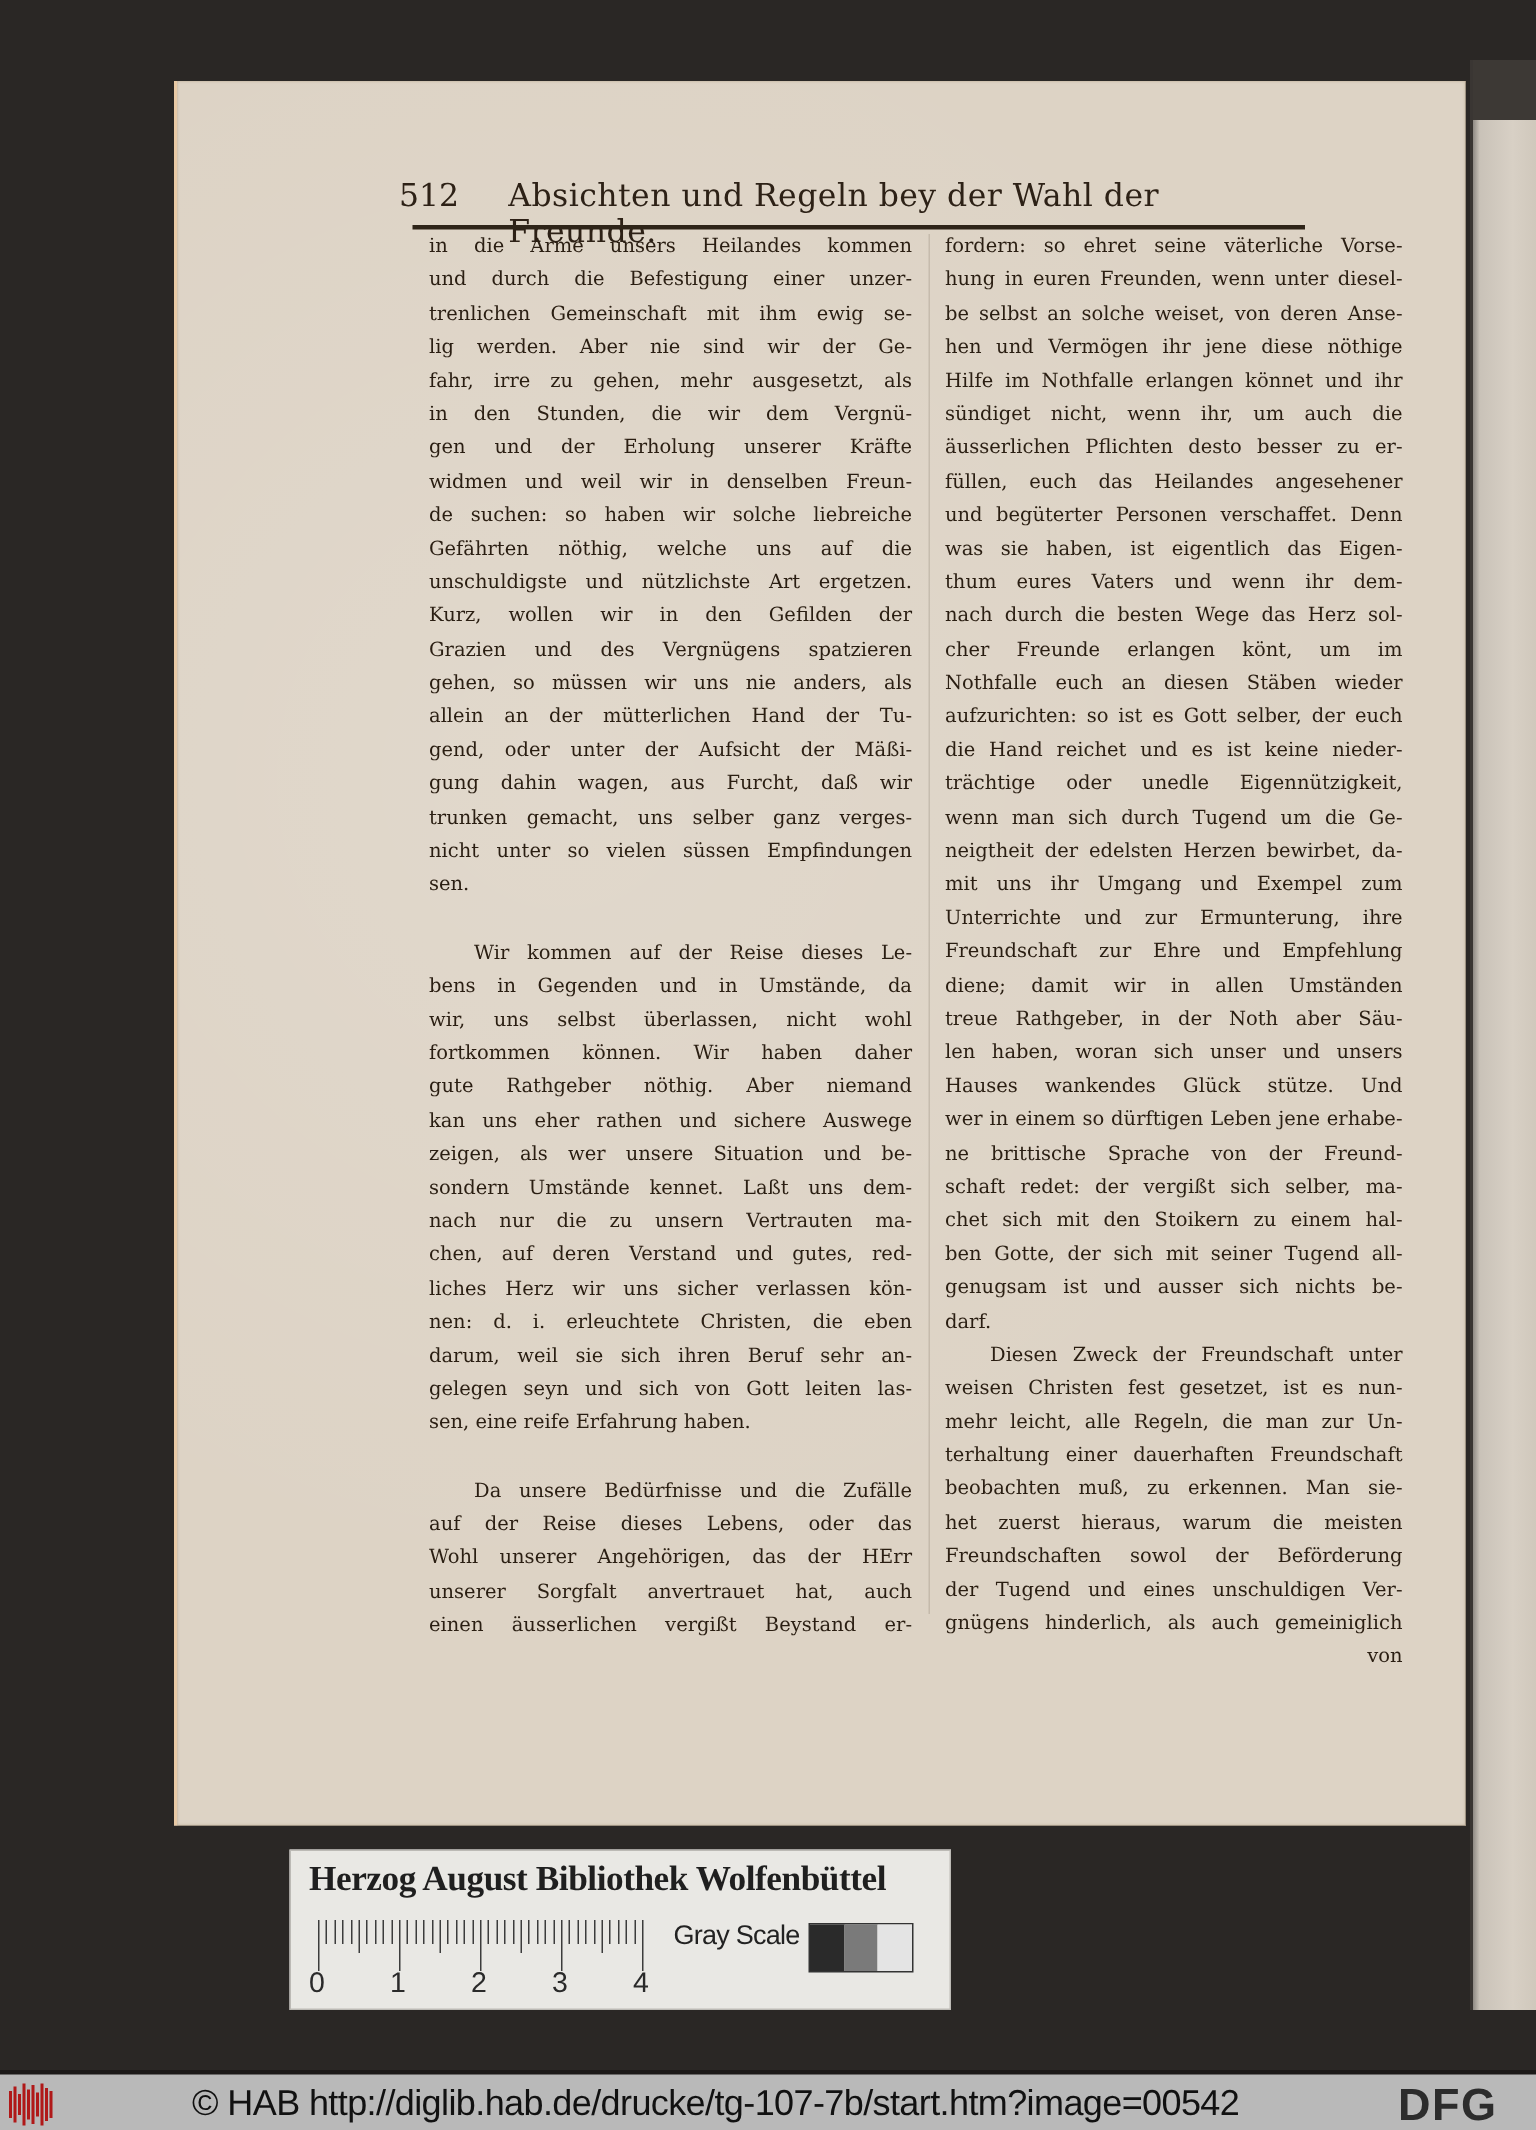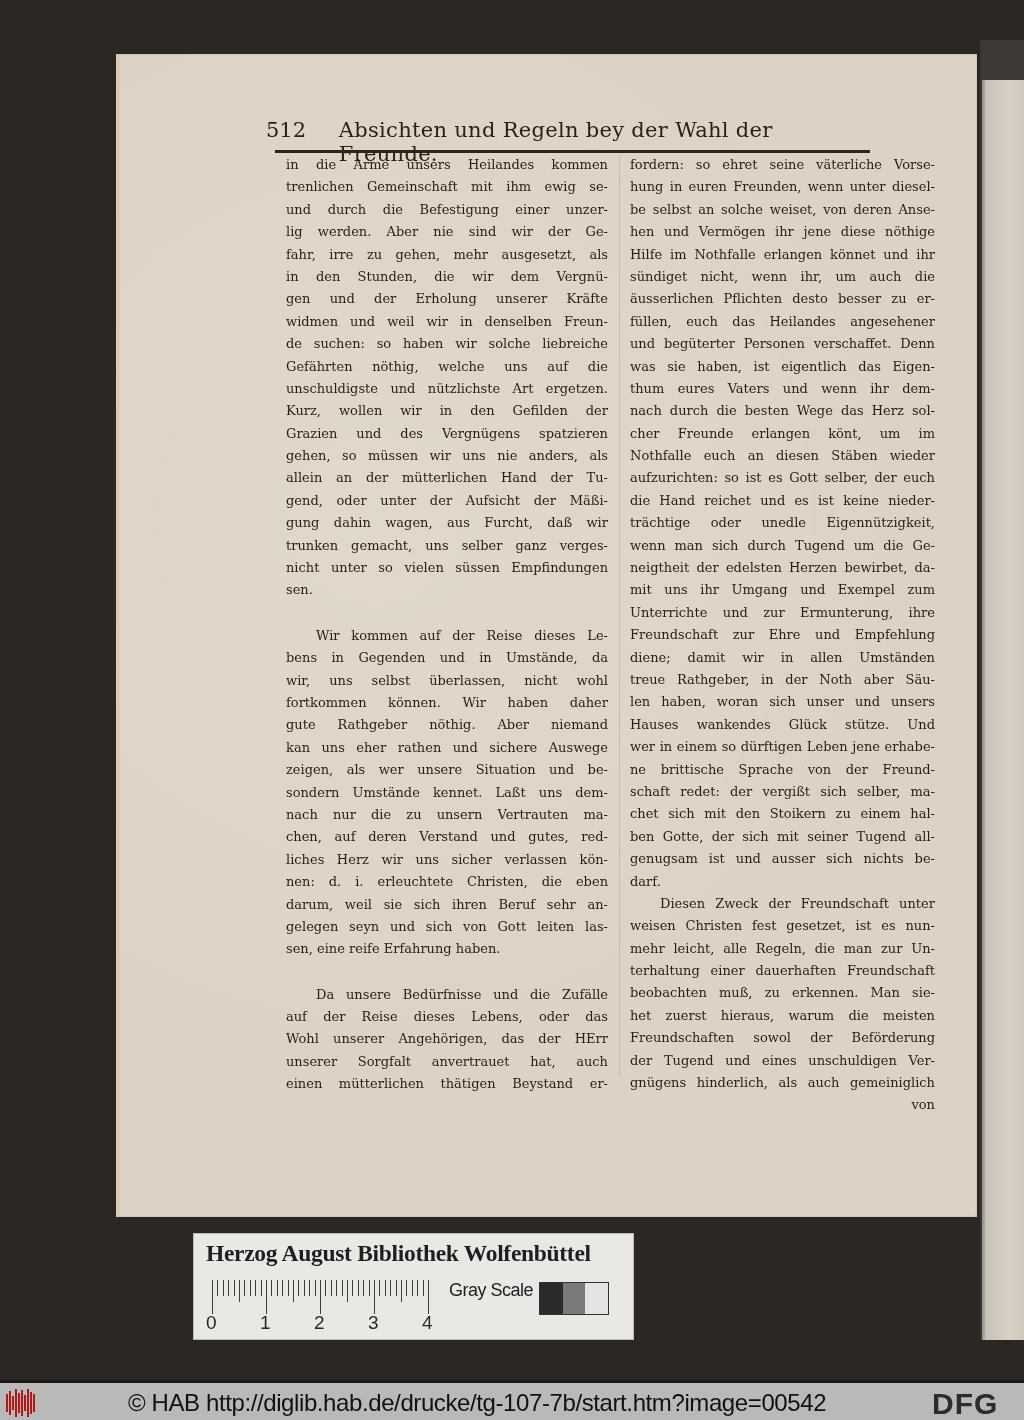--- a/index.html
+++ b/index.html
@@ -84,22 +84,22 @@
 <div class="paper"></div>
 
 <div class="running-head">
   <span class="page-num">512</span>
   <span class="title">Absichten und Regeln bey der Wahl der Freunde.</span>
 </div>
 <div class="rule"></div>
 
 <div class="col col-left" id="col-left">
     <span class="line">in die Arme unsers Heilandes kommen</span>
+    <span class="line">und durch die Befestigung einer unzer-</span>
     <span class="line">trenlichen Gemeinschaft mit ihm ewig se-</span>
-    <span class="line">und durch die Befestigung einer unzer-</span>
     <span class="line">lig werden. Aber nie sind wir der Ge-</span>
     <span class="line">fahr, irre zu gehen, mehr ausgesetzt, als</span>
     <span class="line">in den Stunden, die wir dem Vergnü-</span>
     <span class="line">gen und der Erholung unserer Kräfte</span>
     <span class="line">widmen und weil wir in denselben Freun-</span>
     <span class="line">de suchen: so haben wir solche liebreiche</span>
     <span class="line">Gefährten nöthig, welche uns auf die</span>
     <span class="line">unschuldigste und nützlichste Art ergetzen.</span>
     <span class="line">Kurz, wollen wir in den Gefilden der</span>
     <span class="line">Grazien und des Vergnügens spatzieren</span>
@@ -124,21 +124,21 @@
     <span class="line">liches Herz wir uns sicher verlassen kön-</span>
     <span class="line">nen: d. i. erleuchtete Christen, die eben</span>
     <span class="line">darum, weil sie sich ihren Beruf sehr an-</span>
     <span class="line">gelegen seyn und sich von Gott leiten las-</span>
     <span class="line last">sen, eine reife Erfahrung haben.</span>
     <span class="gap"></span>
     <span class="line indent">Da unsere Bedürfnisse und die Zufälle</span>
     <span class="line">auf der Reise dieses Lebens, oder das</span>
     <span class="line">Wohl unserer Angehörigen, das der HErr</span>
     <span class="line">unserer Sorgfalt anvertrauet hat, auch</span>
-    <span class="line">einen mütterlichen thätigen Beystand er-</span>
+    <span class="line">einen äusserlichen vergißt Beystand er-</span>
   </div>
 <div class="col-divider"></div>
 <div class="col col-right" id="col-right">
     <span class="line">fordern: so ehret seine väterliche Vorse-</span>
     <span class="line">hung in euren Freunden, wenn unter diesel-</span>
     <span class="line">be selbst an solche weiset, von deren Anse-</span>
     <span class="line">hen und Vermögen ihr jene diese nöthige</span>
     <span class="line">Hilfe im Nothfalle erlangen könnet und ihr</span>
     <span class="line">sündiget nicht, wenn ihr, um auch die</span>
     <span class="line">äusserlichen Pflichten desto besser zu er-</span>

